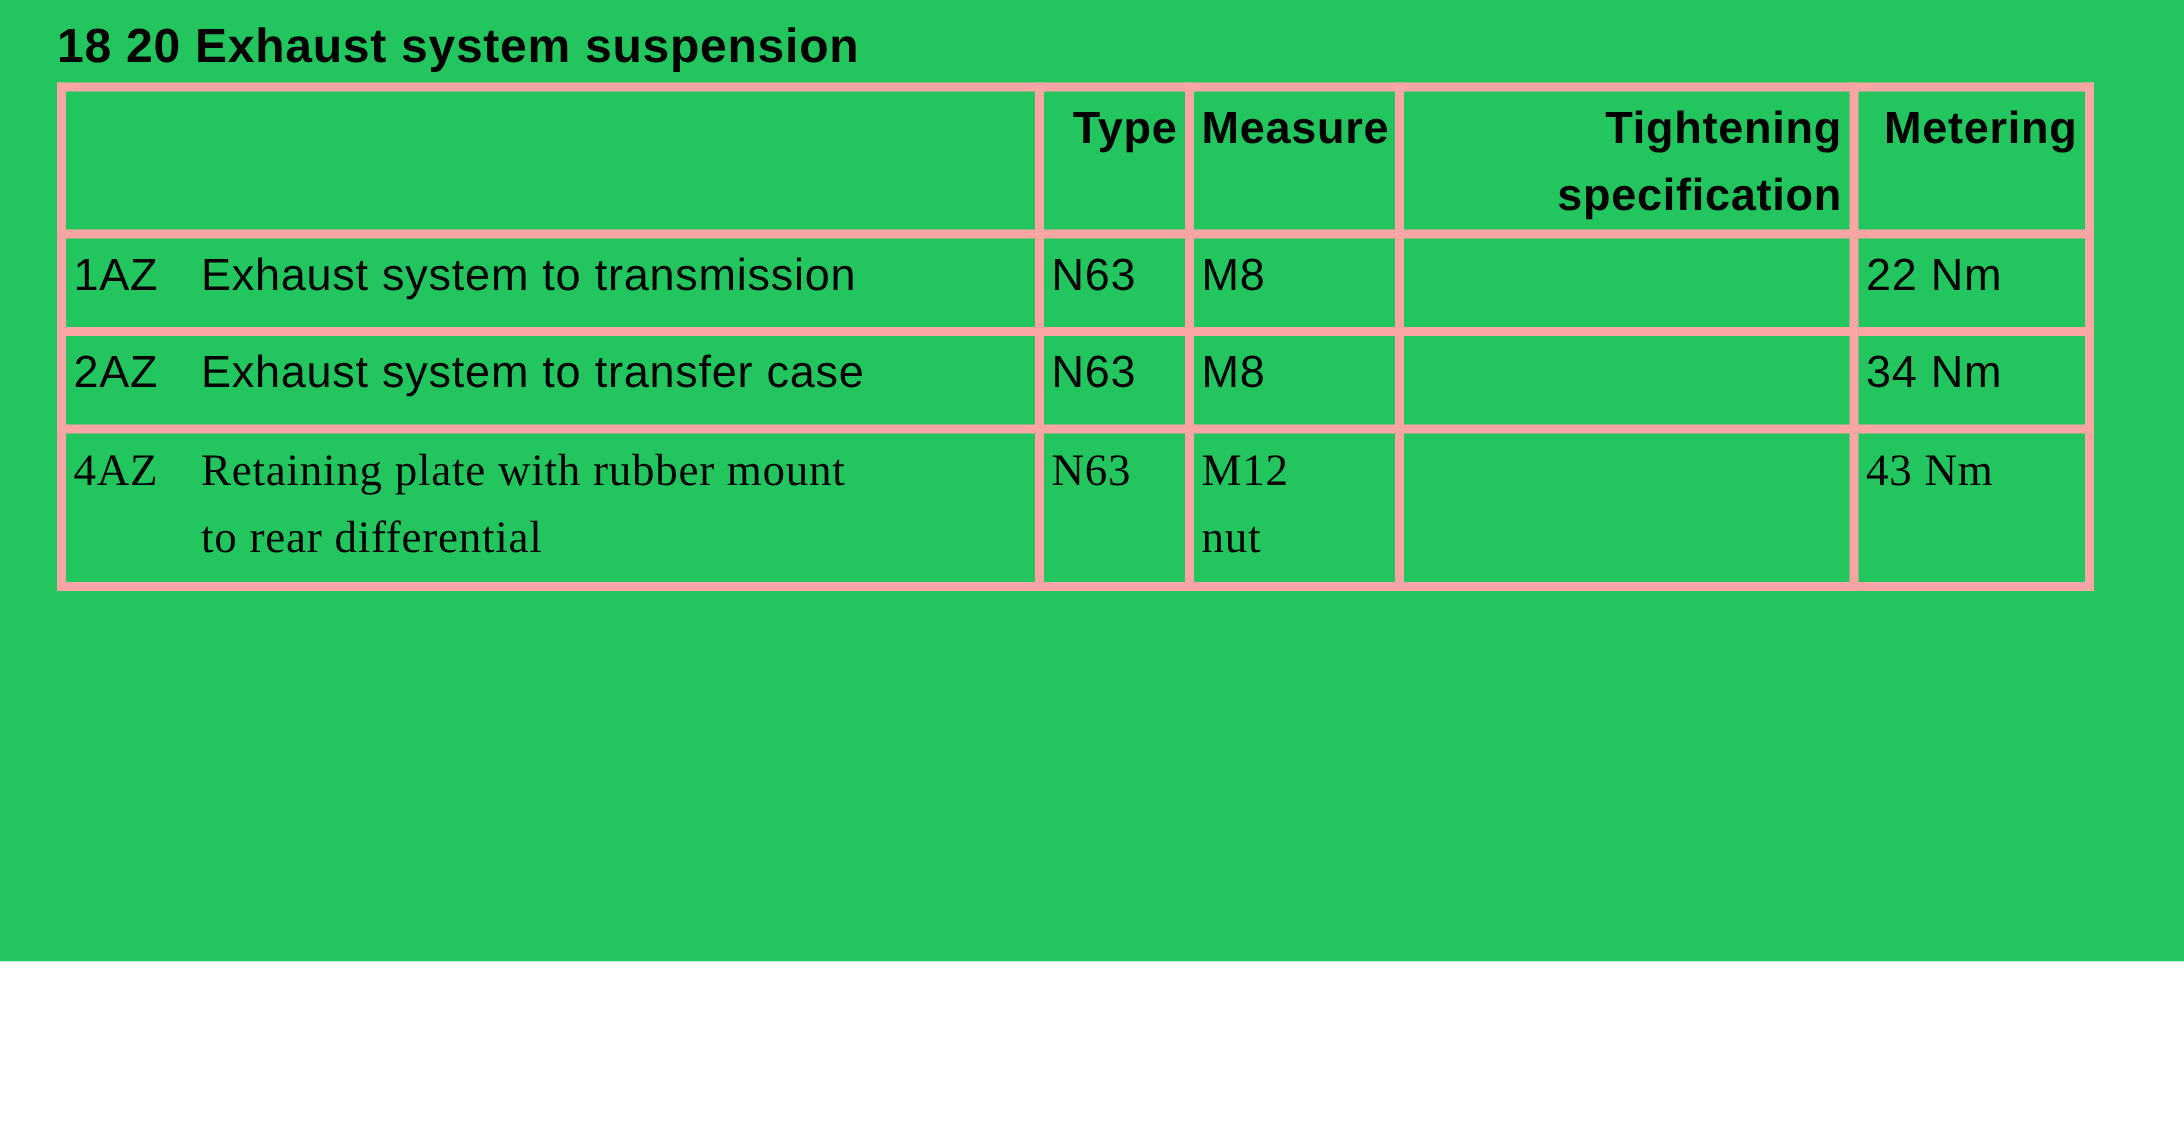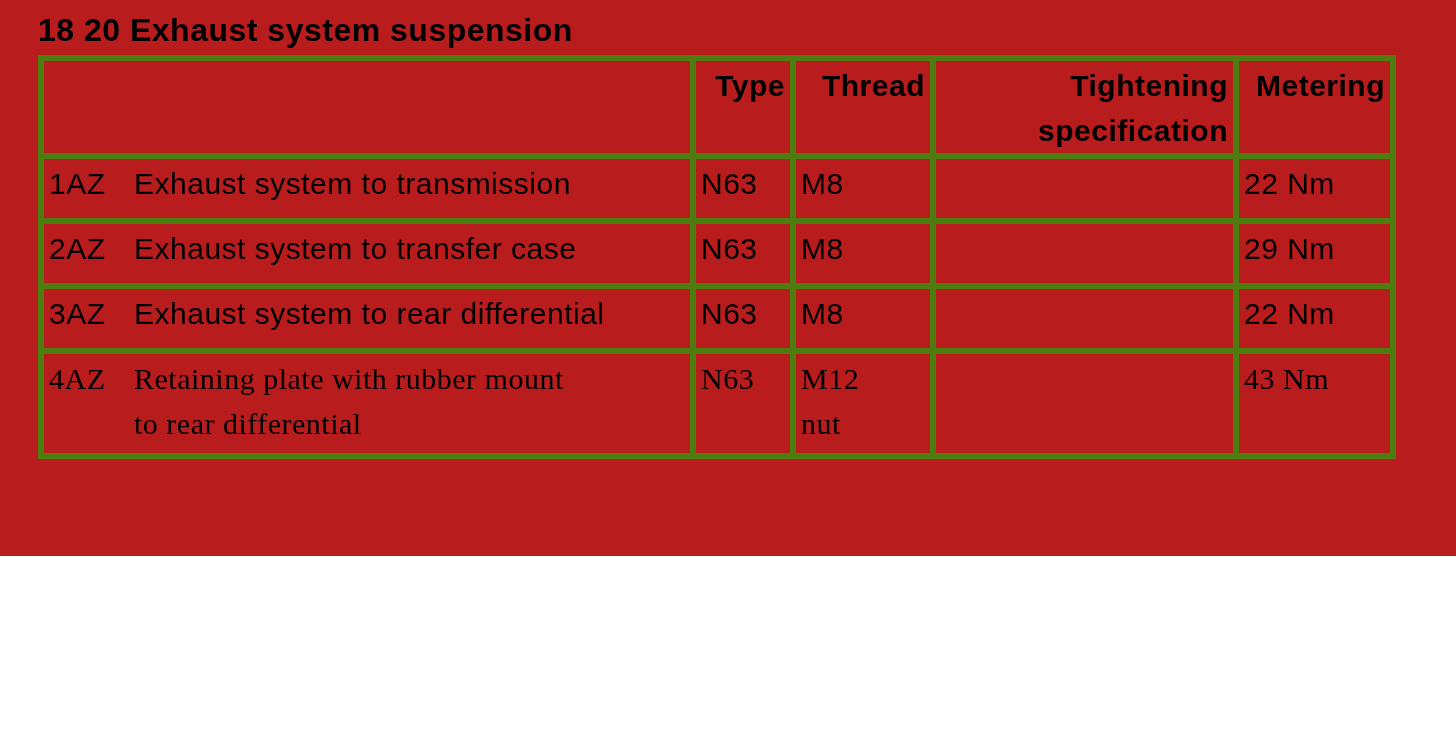--- a/index.html
+++ b/index.html
@@ -5,22 +5,22 @@
   * { box-sizing: border-box; }
   html, body {
     margin: 0; padding: 0;
     background: #ffffff;
     font-family: "Liberation Sans", sans-serif;
     color: #000000;
   }
   .page {
     position: relative;
     width: 1456px;
-    height: 556px;
-    background: #b91c1c;
+    height: 641px;
+    background: #22c55e;
     overflow: hidden;
   }
   .doc-title {
     position: absolute;
     left: 38px;
     top: 12px;
     margin: 0;
     font-size: 32px;
     font-weight: bold;
     letter-spacing: 0.5px;
@@ -32,21 +32,21 @@
     top: 55px;
     width: 1352px;
     border-collapse: collapse;
     table-layout: fixed;
     font-size: 30px;
     line-height: 45px;
     letter-spacing: 0.5px;
   }
   .spec-table th,
   .spec-table td {
-    border: 6px solid #4d7c0f;
+    border: 6px solid #fca5a5;
     vertical-align: top;
     padding: 2px 5px 0 5px;
     text-align: left;
     font-weight: normal;
     overflow: hidden;
   }
   .spec-table thead tr { height: 96px; }
   .spec-table tr.h-s   { height: 65px; }
   .spec-table tr.h-t   { height: 105px; font-family: Liberation Serif, serif; }
   .spec-table thead th { font-weight: bold; }
@@ -69,21 +69,21 @@
       <col style="width:652px">
       <col style="width:100px">
       <col style="width:140px">
       <col style="width:303px">
       <col style="width:157px">
     </colgroup>
     <thead>
       <tr>
         <th></th>
         <th class="align-r">Type</th>
-        <th class="align-r">Thread</th>
+        <th class="align-r">Measure</th>
         <th class="align-l">Tightening specification</th>
         <th class="align-r">Metering</th>
       </tr>
     </thead>
     <tbody>
       <tr class="h-s">
         <td>
           <div class="desc-wrap">
             <span class="row-id">1AZ</span>
             <span class="row-desc">Exhaust system to transmission</span>
@@ -97,33 +97,21 @@
       <tr class="h-s">
         <td>
           <div class="desc-wrap">
             <span class="row-id">2AZ</span>
             <span class="row-desc">Exhaust system to transfer case</span>
           </div>
         </td>
         <td>N63</td>
         <td class="pre-wrap">M8</td>
         <td></td>
-        <td>29 Nm</td>
-      </tr>
-      <tr class="h-s">
-        <td>
-          <div class="desc-wrap">
-            <span class="row-id">3AZ</span>
-            <span class="row-desc">Exhaust system to rear differential</span>
-          </div>
-        </td>
-        <td>N63</td>
-        <td class="pre-wrap">M8</td>
-        <td></td>
-        <td>22 Nm</td>
+        <td>34 Nm</td>
       </tr>
       <tr class="h-t">
         <td>
           <div class="desc-wrap">
             <span class="row-id">4AZ</span>
             <span class="row-desc">Retaining plate with rubber mount
 to rear differential</span>
           </div>
         </td>
         <td>N63</td>

